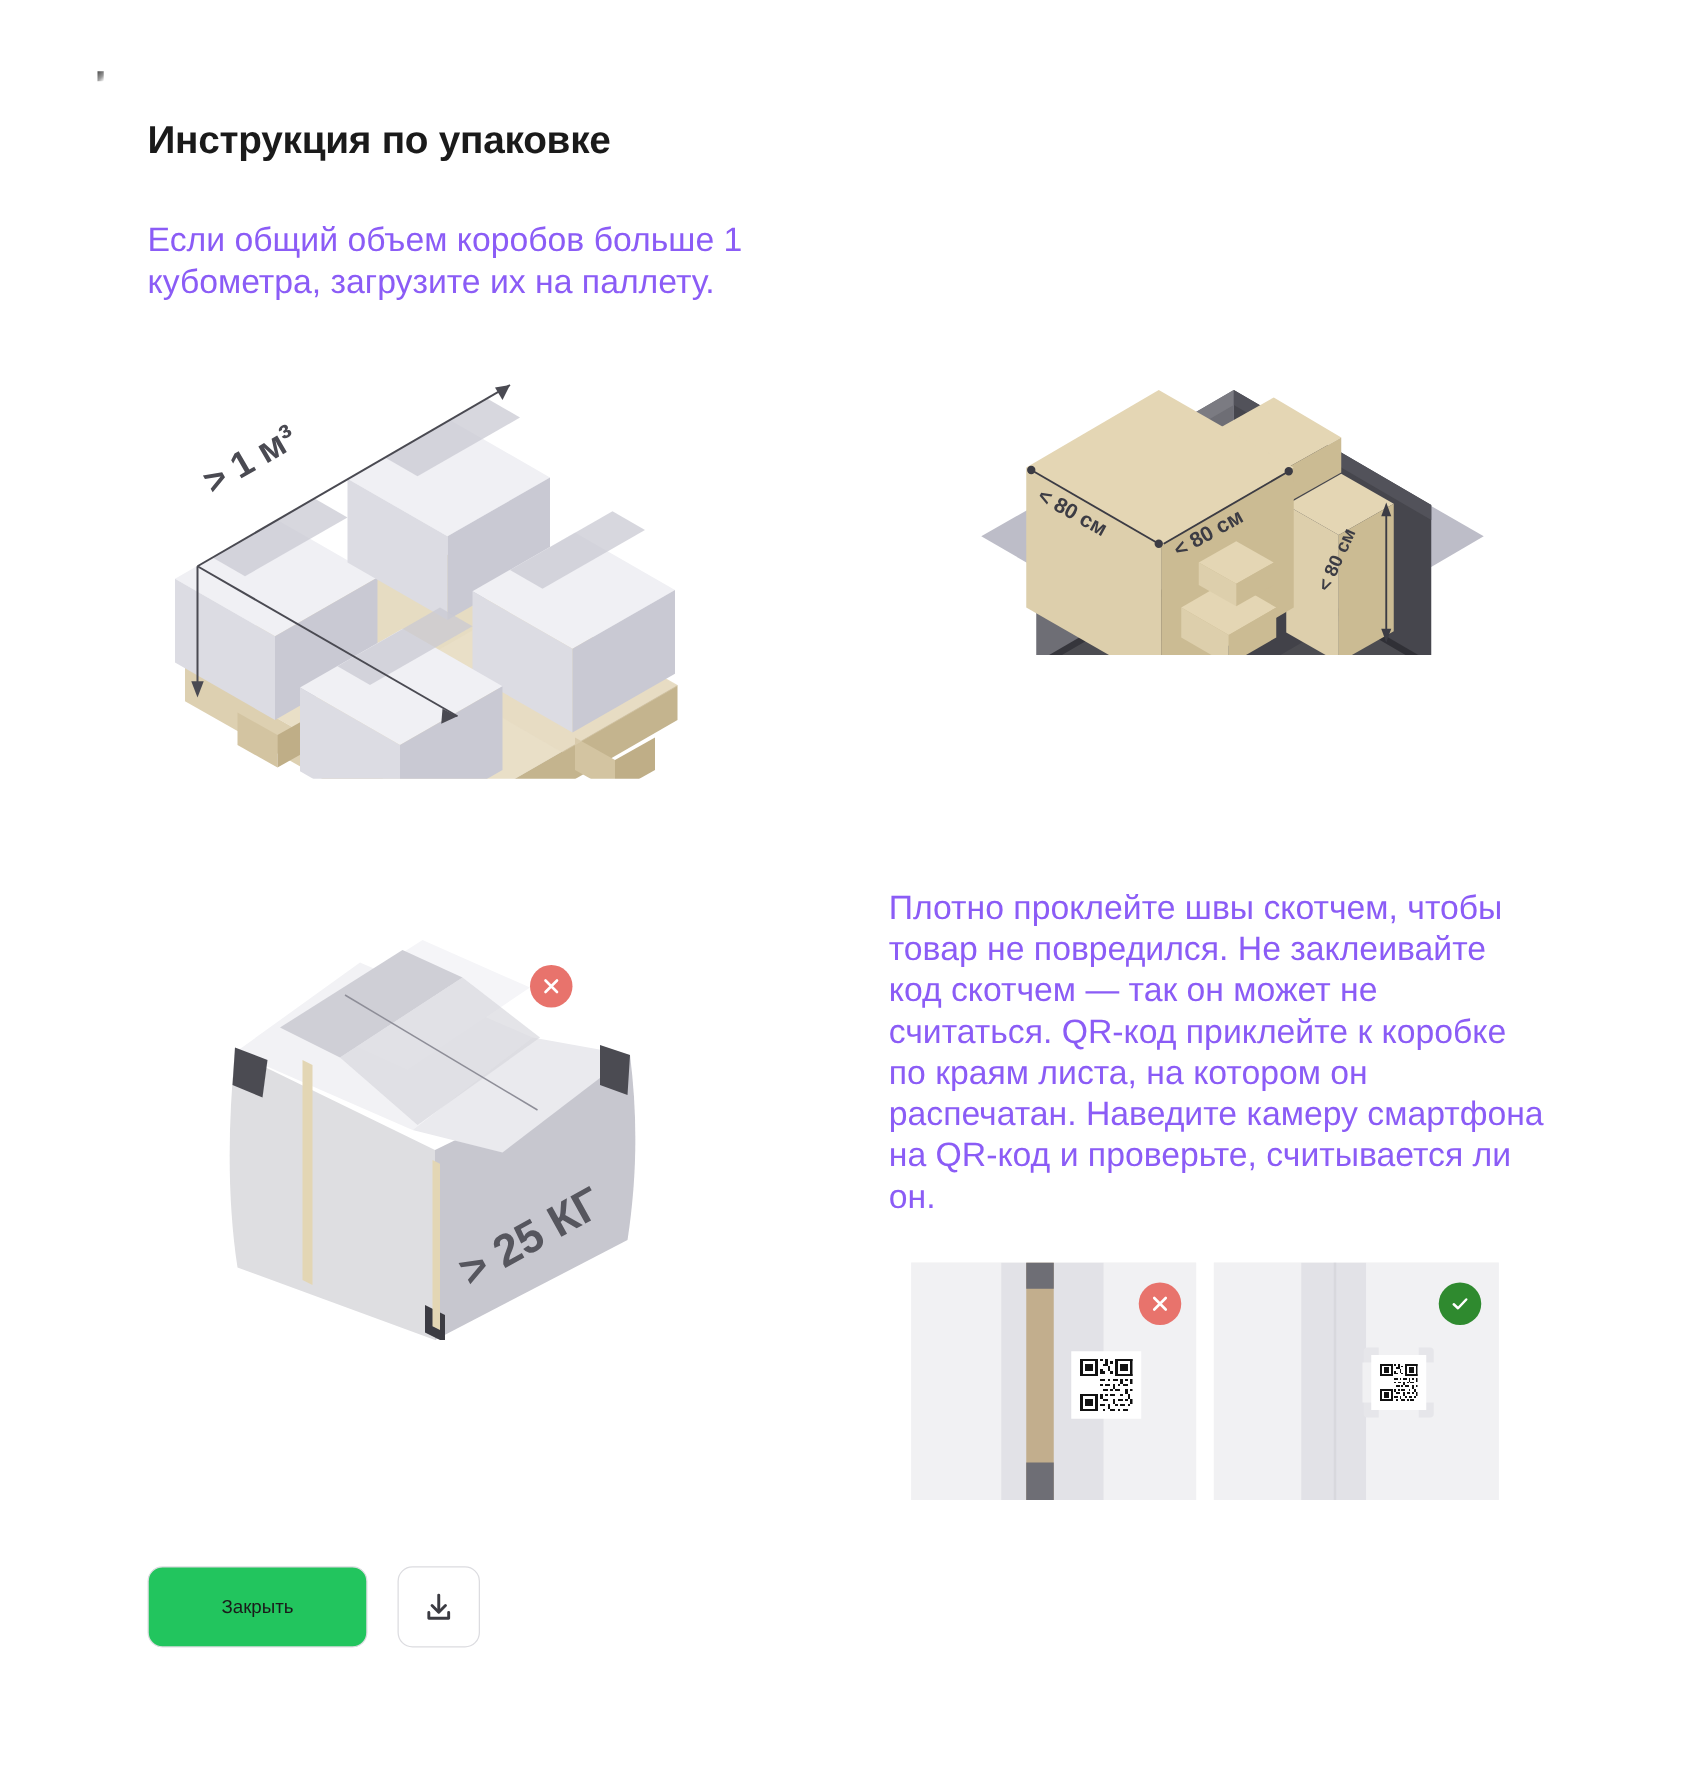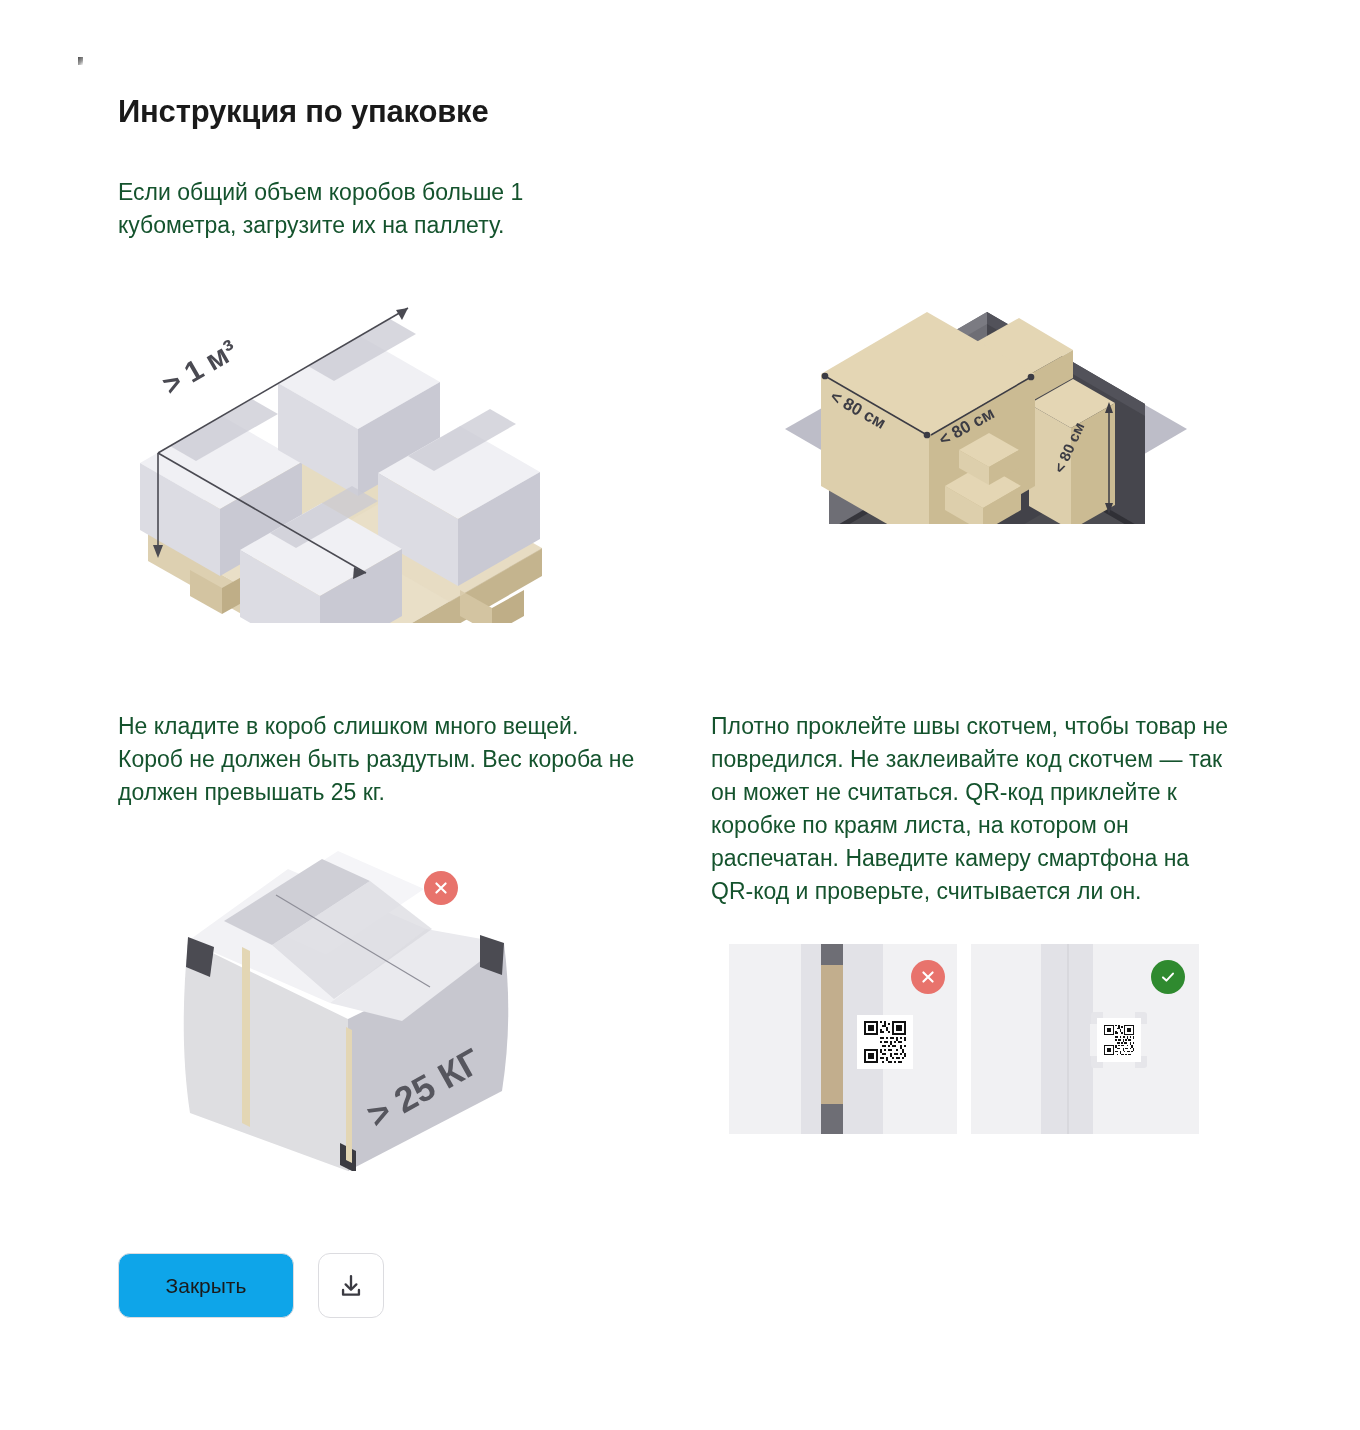--- a/index.html
+++ b/index.html
@@ -50,23 +50,23 @@
   }
 
   
   .cell { position: absolute; }
   .cell-1 { left: 118px; top: 176px;  width: 520px; }
   .cell-2 { left: 745px; top: 176px;  width: 525px; }
   .cell-3 { left: 118px; top: 710px;  width: 520px; }
   .cell-4 { left: 711px; top: 710px;  width: 525px; }
 
   .cell-text {
-    font-size: 23px;
+    font-size: 27px;
     line-height: 33px;
-    color: #14532d;
+    color: #8b5cf6;
     margin: 0;
     font-weight: 400;
   }
 
   .figure { position: relative; margin: 0; }
 
   .fig-pallet  { margin-top: 36px;  margin-left: 12px; }
   .fig-room    { margin-top: 48px;  margin-left: 22px; }
   .fig-heavy   { margin-top: 42px;  margin-left: 62px; }
   .fig-qr      { margin-top: 36px;  margin-left: 18px; display: flex; gap: 14px; }
@@ -96,25 +96,25 @@
     left: 118px;
     top: 1253px;
     display: flex;
     align-items: center;
     gap: 24px;
   }
   .btn-close {
     min-width: 176px;
     height: 65px;
     padding: 0 28px;
-    background: #0ea5e9;
+    background: #22c55e;
     border: 1px solid #dcdce0;
     border-radius: 12px;
     font-family: "Liberation Sans", "DejaVu Sans", sans-serif;
-    font-size: 21px;
+    font-size: 15px;
     color: #1a1a1a;
     cursor: pointer;
     display: flex;
     align-items: center;
     justify-content: center;
     text-align: right;
   }
   .btn-download {
     width: 66px;
     height: 65px;
@@ -268,21 +268,20 @@
           <text x="0" y="0" font-family="'Liberation Sans','DejaVu Sans',sans-serif" font-size="17" font-weight="600" fill="#3c3c44">&lt; 80 см</text>
         </g>
         <g transform="translate(296,250) rotate(-66)">
           <text x="0" y="0" font-family="'Liberation Sans','DejaVu Sans',sans-serif" font-size="15" font-weight="600" fill="#3c3c44">&lt; 80 см</text>
         </g>
       </svg>
     </div>
   </div>
 
   <div class="cell cell-3">
-    <p class="cell-text">Не кладите в короб слишком много вещей. Короб не должен быть раздутым. Вес короба не должен превышать 25 кг.</p>
 
     <div class="figure fig-heavy">
       <svg width="340" height="320" viewBox="0 0 340 320">
 
         <path d="M8,90 C2,150 2,210 10,262 L168,320 L168,168 Z" fill="#dedee1"></path>
 
         <path d="M168,168 L168,320 L322,240 C330,188 330,140 324,92 Z" fill="#c7c7cf"></path>
 
         <g>
           <polygon points="8,90 108,18 246,78 150,152" fill="#f2f2f5"></polygon>

